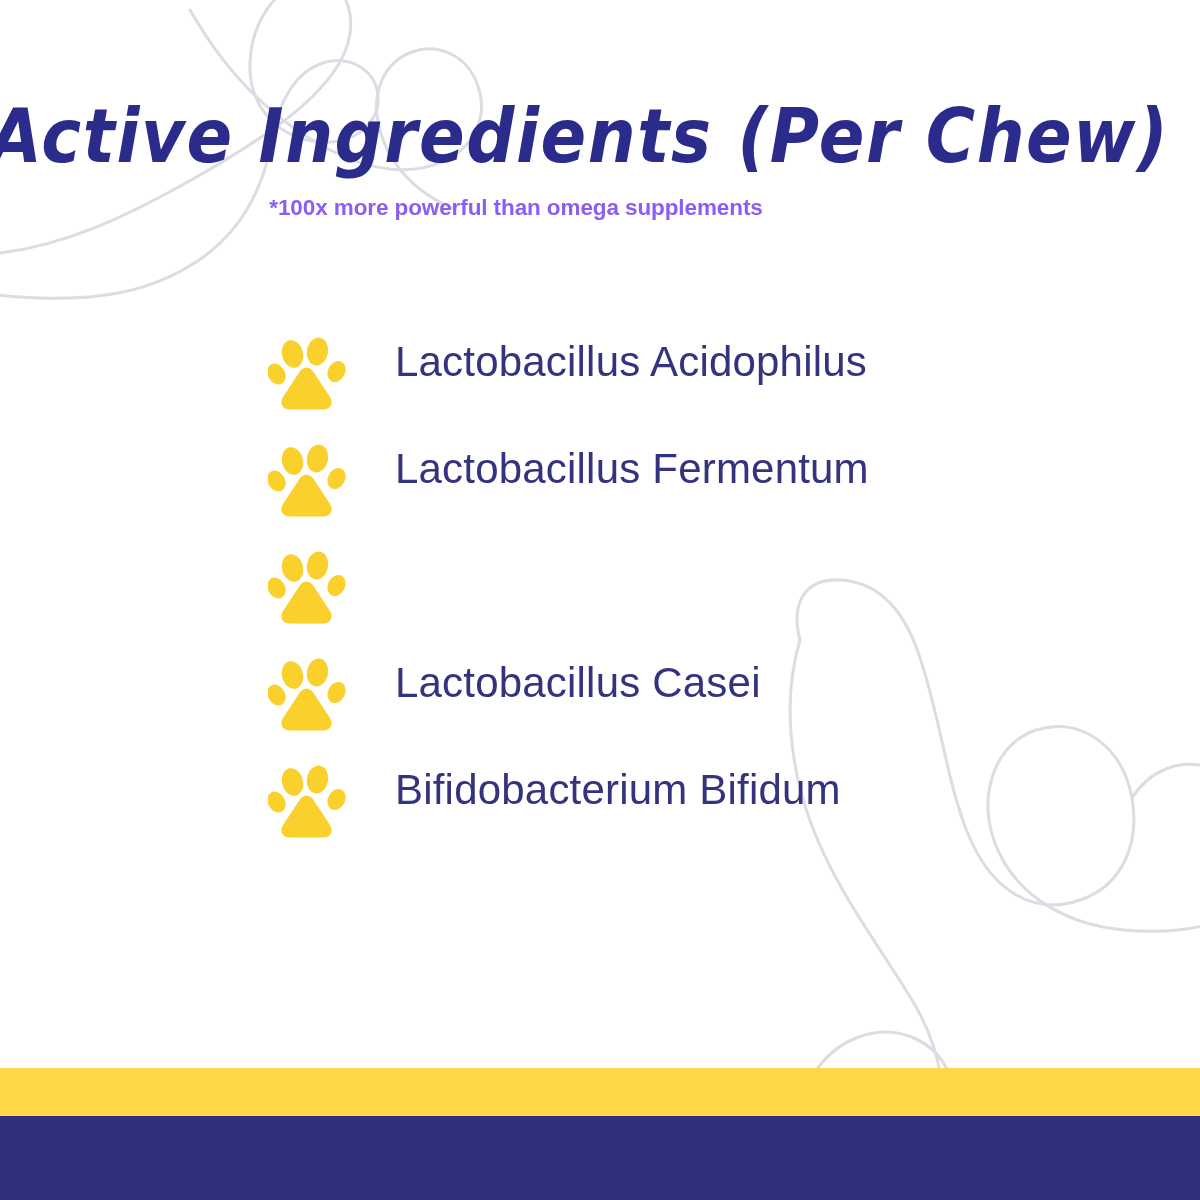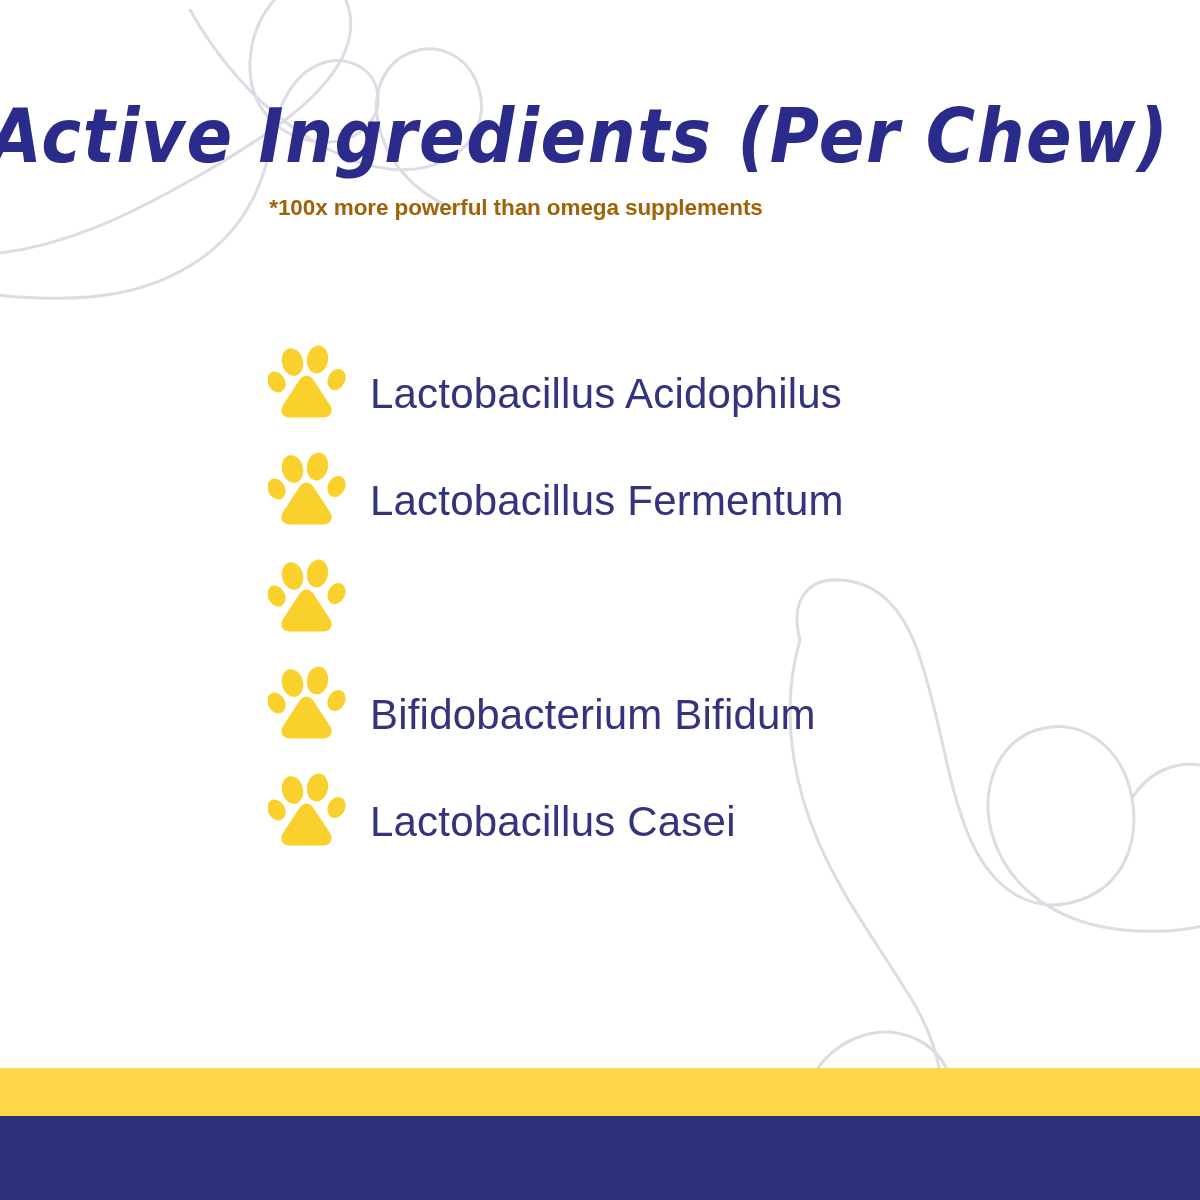--- a/index.html
+++ b/index.html
@@ -55,43 +55,44 @@
     transform-origin: center top;
   }
 
   .page-subtitle {
     display: block;
     font-family: "Liberation Sans", sans-serif;
     font-weight: 700;
     font-size: 22.5px;
     line-height: 28px;
     letter-spacing: -0.1px;
-    color: #a16207;
+    color: #8b5cf6;
     margin: 0;
     padding-top: 24px;
     white-space: nowrap;
   }
 
   
   .ingredient-list {
     position: absolute;
     left: 268px;
     top: 337px;
     width: 880px;
     z-index: 5;
     list-style: none;
     margin: 0;
     padding: 0;
   }
 
   .ingredient-item {
     display: flex;
-    align-items: flex-end;
+    align-items: flex-start;
     height: 82px;
     margin-bottom: 25px;
+    gap: 25px;
   }
   .ingredient-item:last-child { margin-bottom: 0; }
 
   .paw-icon {
     flex: 0 0 auto;
     width: 82px;
     height: 74px;
     display: block;
   }
 
@@ -226,34 +227,34 @@
     <li class="ingredient-item">
       <svg class="paw-icon" viewBox="0 0 82 74" xmlns="http://www.w3.org/2000/svg">
         <g fill="#fad02c">
           <ellipse cx="24.5" cy="17" rx="10.5" ry="14" transform="rotate(-13 24.5 17)"></ellipse>
           <ellipse cx="49.5" cy="14.5" rx="10.5" ry="14" transform="rotate(11 49.5 14.5)"></ellipse>
           <ellipse cx="8.5" cy="37" rx="8.5" ry="11" transform="rotate(-30 8.5 37)"></ellipse>
           <ellipse cx="68.5" cy="34.5" rx="8.5" ry="11" transform="rotate(28 68.5 34.5)"></ellipse>
           <path d="M38.5 30.5 C42 30.5 44.5 33 46.5 36.5 L62 60 C66 66.5 62.5 72.5 55 72.5 L22 72.5 C14.5 72.5 11 66.5 15 60 L30.5 36.5 C32.5 33 35 30.5 38.5 30.5 Z"></path>
         </g>
       </svg>
+      <span class="ingredient-label">Lactobacillus Casei</span>
+    </li>
+
+    <li class="ingredient-item">
+      <svg class="paw-icon" viewBox="0 0 82 74" xmlns="http://www.w3.org/2000/svg">
+        <g fill="#fad02c">
+          <ellipse cx="24.5" cy="17" rx="10.5" ry="14" transform="rotate(-13 24.5 17)"></ellipse>
+          <ellipse cx="49.5" cy="14.5" rx="10.5" ry="14" transform="rotate(11 49.5 14.5)"></ellipse>
+          <ellipse cx="8.5" cy="37" rx="8.5" ry="11" transform="rotate(-30 8.5 37)"></ellipse>
+          <ellipse cx="68.5" cy="34.5" rx="8.5" ry="11" transform="rotate(28 68.5 34.5)"></ellipse>
+          <path d="M38.5 30.5 C42 30.5 44.5 33 46.5 36.5 L62 60 C66 66.5 62.5 72.5 55 72.5 L22 72.5 C14.5 72.5 11 66.5 15 60 L30.5 36.5 C32.5 33 35 30.5 38.5 30.5 Z"></path>
+        </g>
+      </svg>
       <span class="ingredient-label">Bifidobacterium Bifidum</span>
-    </li>
-
-    <li class="ingredient-item">
-      <svg class="paw-icon" viewBox="0 0 82 74" xmlns="http://www.w3.org/2000/svg">
-        <g fill="#fad02c">
-          <ellipse cx="24.5" cy="17" rx="10.5" ry="14" transform="rotate(-13 24.5 17)"></ellipse>
-          <ellipse cx="49.5" cy="14.5" rx="10.5" ry="14" transform="rotate(11 49.5 14.5)"></ellipse>
-          <ellipse cx="8.5" cy="37" rx="8.5" ry="11" transform="rotate(-30 8.5 37)"></ellipse>
-          <ellipse cx="68.5" cy="34.5" rx="8.5" ry="11" transform="rotate(28 68.5 34.5)"></ellipse>
-          <path d="M38.5 30.5 C42 30.5 44.5 33 46.5 36.5 L62 60 C66 66.5 62.5 72.5 55 72.5 L22 72.5 C14.5 72.5 11 66.5 15 60 L30.5 36.5 C32.5 33 35 30.5 38.5 30.5 Z"></path>
-        </g>
-      </svg>
-      <span class="ingredient-label">Lactobacillus Casei</span>
     </li>
 
   </ul>
 
   <div class="bar-yellow"></div>
   <div class="bar-navy"></div>
 
 </div>
 
 </body></html>

